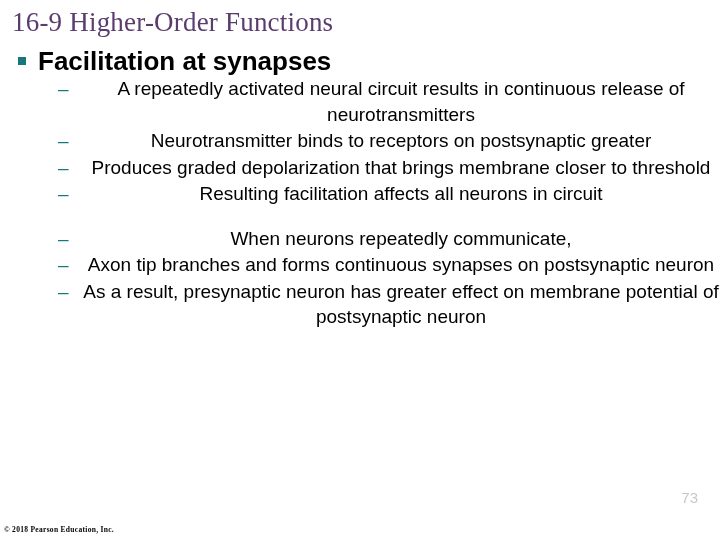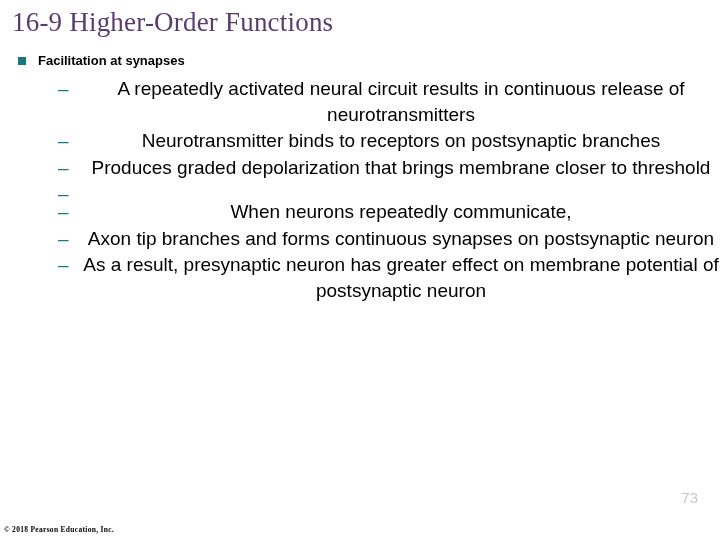--- a/index.html
+++ b/index.html
@@ -41,21 +41,21 @@
     position: absolute;
     left: 0;
     top: 48px;
     width: 720px;
   }
 
   .lvl1 {
     position: relative;
     padding-left: 38px;
     margin: 0 0 2px 0;
-    font-size: 13px;
+    font-size: 26px;
     line-height: 26px;
     font-weight: bold;
     color: #000000;
   }
   .lvl1 .marker {
     position: absolute;
     left: 18px;
     top: 9px;
     width: 8px;
     height: 8px;
@@ -133,30 +133,31 @@
       <span class="txt">Facilitation at synapses</span>
     </div>
 
     <div class="lvl2">
       <span class="marker">–</span>
       <span class="txt">A repeatedly activated neural circuit results in continuous release of neurotransmitters</span>
     </div>
 
     <div class="lvl2">
       <span class="marker">–</span>
-      <span class="txt">Neurotransmitter binds to receptors on postsynaptic branches</span>
+      <span class="txt">Neurotransmitter binds to receptors on postsynaptic greater</span>
     </div>
 
     <div class="lvl2">
       <span class="marker">–</span>
       <span class="txt">Produces graded depolarization that brings membrane closer to threshold</span>
     </div>
 
     <div class="lvl2">
       <span class="marker">–</span>
+      <span class="txt">Resulting facilitation affects all neurons in circuit</span>
     </div>
 
     <div class="group-gap"></div>
 
 
     <div class="lvl2">
       <span class="marker">–</span>
       <span class="txt">When neurons repeatedly communicate,</span>
     </div>
 

